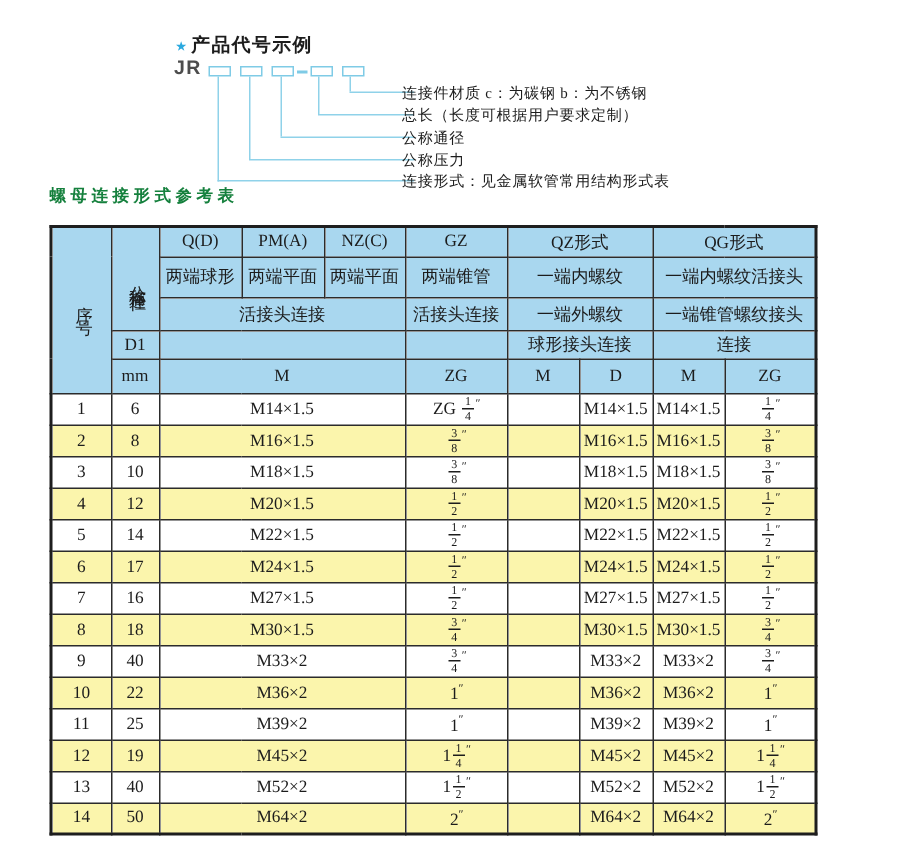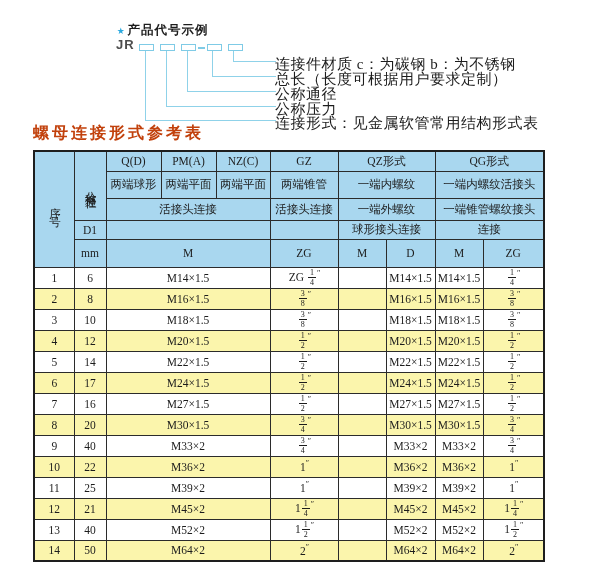--- a/index.html
+++ b/index.html
@@ -17,36 +17,36 @@
   
   .diag-heading{left:117px;top:22px;font-size:12.5px;font-weight:bold;
     font-family:Liberation Mono, monospace;letter-spacing:1px}
   .diag-heading .star{color:var(--accent-blue);margin-right:2px}
   .code-prefix{left:116px;top:37px;font-size:13px;font-weight:bold;color:#4d4d4d;
     font-family:"Liberation Sans","DejaVu Sans",sans-serif;letter-spacing:1px}
   .code-box{position:absolute;top:44px;width:15px;height:7px;border:1px solid #7fcbe6;background:#fff}
   .code-dash{position:absolute;top:47px;width:7px;height:2px;background:#7fcbe6}
   .vline{position:absolute;width:1px;background:var(--line-blue)}
   .hline{position:absolute;height:1px;background:var(--line-blue)}
-  .diag-label{position:absolute;left:275px;font-size:15px;white-space:nowrap;letter-spacing:0.5px}
+  .diag-label{position:absolute;left:268px;font-size:10px;white-space:nowrap;letter-spacing:0.5px}
 
   
-  .tbl-title{left:33px;top:123px;font-size:16px;font-weight:bold;letter-spacing:3px;color:#c2410c}
+  .tbl-title{left:33px;top:123px;font-size:11px;font-weight:bold;letter-spacing:3px;color:#15803d}
 
   
   table{position:absolute;left:33px;top:150px;width:510px;border-collapse:collapse;
     border:2px solid #1e1e1e;table-layout:fixed}
   th,td{border:1px solid var(--border-dark);text-align:center;vertical-align:middle;
     font-weight:normal;font-size:11.5px;padding:0 1px;overflow:hidden}
   thead th{background:var(--header-bg)}
   thead tr:nth-child(1) th{height:20px}
   thead tr:nth-child(2) th{height:27px}
   thead tr:nth-child(3) th{height:22px}
   thead tr:nth-child(4) th{height:19px}
-  thead tr:nth-child(5) th{height:28px}
+  thead tr:nth-child(5) th{height:23px}
   tbody td{height:21px;background:#ffffff}
   tbody tr.alt td{background:var(--alt-row-bg)}
   .vtext{writing-mode:vertical-rl;text-orientation:upright;display:inline-block;
     letter-spacing:6px;line-height:1}
   .vtext.loose{letter-spacing:10px}
   .frac{display:inline-block;vertical-align:-0.45em;text-align:center;
     font-size:8px;line-height:1.15;margin:0 1px}
   .frac .n{display:block;border-bottom:1px solid #1c1c1c;padding:0 2px}
   .frac .d{display:block}
   .inch{font-size:8px;vertical-align:super;letter-spacing:-1px}
@@ -206,21 +206,21 @@
         <td>16</td>
         <td colspan="3">M27×1.5</td>
         <td><span><span class="frac"><span class="n">1</span><span class="d">2</span></span><span class="inch">″</span></span></td>
         <td></td>
         <td>M27×1.5</td>
         <td>M27×1.5</td>
         <td><span><span class="frac"><span class="n">1</span><span class="d">2</span></span><span class="inch">″</span></span></td>
       </tr>
       <tr class="alt">
         <td>8</td>
-        <td>20</td>
+        <td>18</td>
         <td colspan="3">M30×1.5</td>
         <td><span><span class="frac"><span class="n">3</span><span class="d">4</span></span><span class="inch">″</span></span></td>
         <td></td>
         <td>M30×1.5</td>
         <td>M30×1.5</td>
         <td><span><span class="frac"><span class="n">3</span><span class="d">4</span></span><span class="inch">″</span></span></td>
       </tr>
       <tr>
         <td>9</td>
         <td>40</td>
@@ -246,21 +246,21 @@
         <td>25</td>
         <td colspan="3">M39×2</td>
         <td><span>1<span class="inch">″</span></span></td>
         <td></td>
         <td>M39×2</td>
         <td>M39×2</td>
         <td><span>1<span class="inch">″</span></span></td>
       </tr>
       <tr class="alt">
         <td>12</td>
-        <td>21</td>
+        <td>19</td>
         <td colspan="3">M45×2</td>
         <td><span>1<span class="frac"><span class="n">1</span><span class="d">4</span></span><span class="inch">″</span></span></td>
         <td></td>
         <td>M45×2</td>
         <td>M45×2</td>
         <td><span>1<span class="frac"><span class="n">1</span><span class="d">4</span></span><span class="inch">″</span></span></td>
       </tr>
       <tr>
         <td>13</td>
         <td>40</td>

